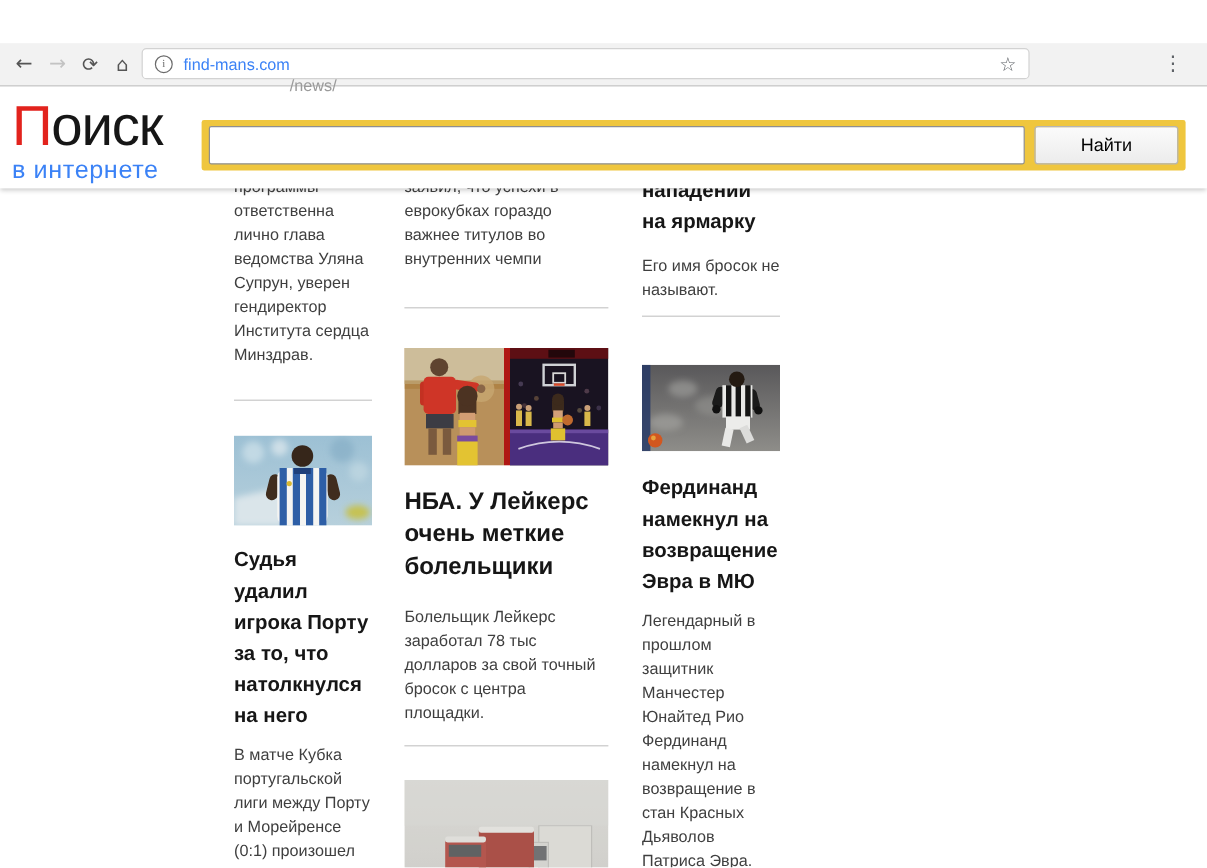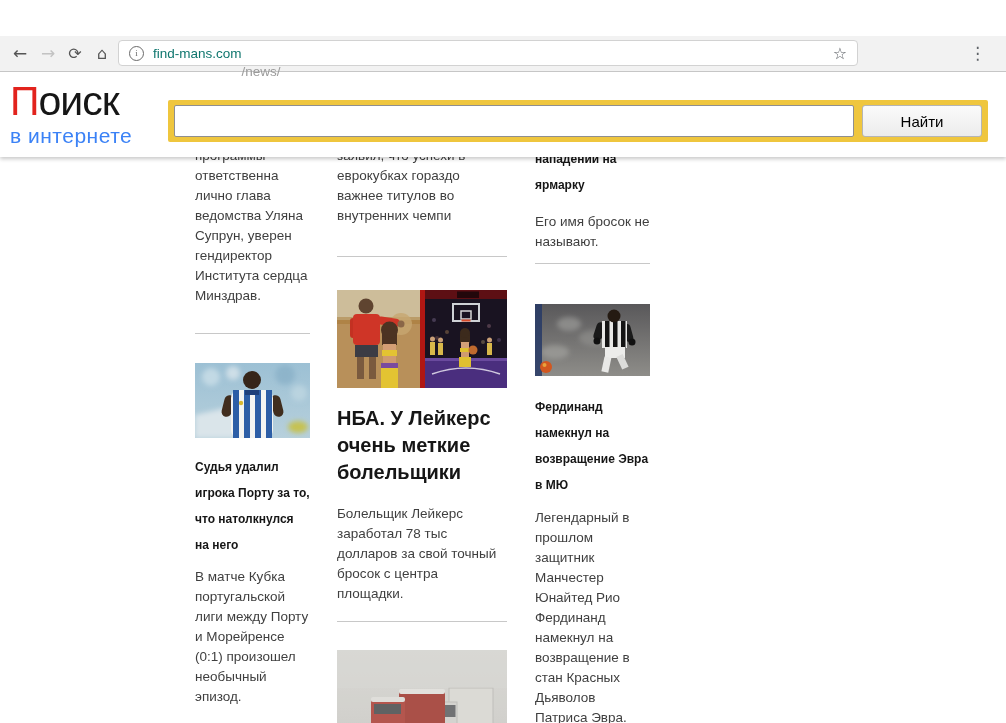--- a/index.html
+++ b/index.html
@@ -32,51 +32,51 @@
        font-family:"DejaVu Sans",sans-serif;font-size:17px;color:#555;}
   .nav.back{left:8px;}
   .nav.fwd{left:36px;color:#c3c3c3;}
   .nav.reload{left:63px;font-size:16px;}
   .nav.home{left:90px;font-size:16px;}
   .urlbar{position:absolute;left:118px;top:4px;width:740px;height:26px;background:#fff;
           border:1px solid #d2d2d2;border-radius:4px;display:flex;align-items:center;box-sizing:border-box;}
   .infoicon{margin-left:10px;width:13px;height:13px;border:1px solid #6a6a6a;border-radius:50%;
             display:flex;align-items:center;justify-content:center;flex:0 0 auto;}
   .infoicon i{font-style:normal;font-size:9px;color:#6a6a6a;line-height:1;font-family:"Liberation Serif",serif;}
-  .host{margin-left:9px;font-size:13.5px;color:#0f766e;}
+  .host{margin-left:9px;font-size:13.5px;color:#3b82f6;}
   .path{font-size:13.5px;color:#9a9a9a;flex:1;margin-top:36px;}
   .star{margin-right:10px;font-family:"DejaVu Sans",sans-serif;font-size:16px;color:#5f6368;}
   .menu{position:absolute;right:20px;top:0;height:35px;line-height:35px;
         font-family:"DejaVu Sans",sans-serif;font-size:17px;color:#5f6368;}
 
   
   .siteheader{position:absolute;top:72px;left:0;right:0;height:85px;background:#fff;z-index:5;
               box-shadow:0 2px 4px rgba(0,0,0,.22);}
   .logo{position:absolute;left:10px;top:9px;line-height:1;cursor:pointer;}
-  .logo .l1{font-size:41px;color:#161616;letter-spacing:-1px;}
+  .logo .l1{font-size:47px;color:#161616;letter-spacing:-1px;}
   .logo .l1 .red{color:#e2231d;}
   .logo .l2{font-size:21px;color:#3b82f6;margin-top:3px;letter-spacing:0.5px;}
   .searchwrap{position:absolute;left:168px;top:28px;width:820px;height:42px;background:#efc63e;
               border-radius:2px;}
   .searchinput{position:absolute;left:6px;top:5px;width:680px;height:32px;box-sizing:border-box;
                border:1px solid #8f8f8f;border-radius:2px;background:#fff;font-size:15px;
                font-family:"Liberation Sans",sans-serif;padding:0 8px;outline:none;}
   .searchbtn{position:absolute;right:6px;top:5px;width:120px;height:32px;box-sizing:border-box;
              background:linear-gradient(#fbfbfb,#ececec);border:1px solid #b5b5b5;border-radius:3px;
              font-family:"Liberation Sans",sans-serif;font-size:15px;font-weight:normal;color:#000;}
 
   
   .page{position:absolute;inset:0;background:#fff;z-index:1;}
   .col{position:absolute;}
   .col1{left:195px;top:146px;width:115px;}
   .col2{left:337px;top:146px;width:170px;}
   .col3{left:535px;top:146px;width:115px;}
   .col p{margin:0;font-size:13.5px;line-height:20px;color:#3f3f3f;}
   .col h3{margin:0;font-weight:bold;color:#161616;cursor:pointer;}
-  .col1 h3,.col3 h3{font-size:12px;line-height:26px;}
+  .col1 h3,.col3 h3{font-size:17px;line-height:26px;}
   .col2 h3{font-size:20px;line-height:27px;}
   .divider{border-top:1px solid #c8c8c8;height:0;}
   .col1 .divider{margin-top:27px;}
   figure{margin:0;display:block;line-height:0;cursor:pointer;}
   figure svg{display:block;}
   .col1 figure{margin-top:29px;}
   .col1 h3{margin-top:16px;}
   .col1 .summary{margin-top:9px;}
   .col2 .divider1{margin-top:30px;}
   .col2 figure.f1{margin-top:33px;}

